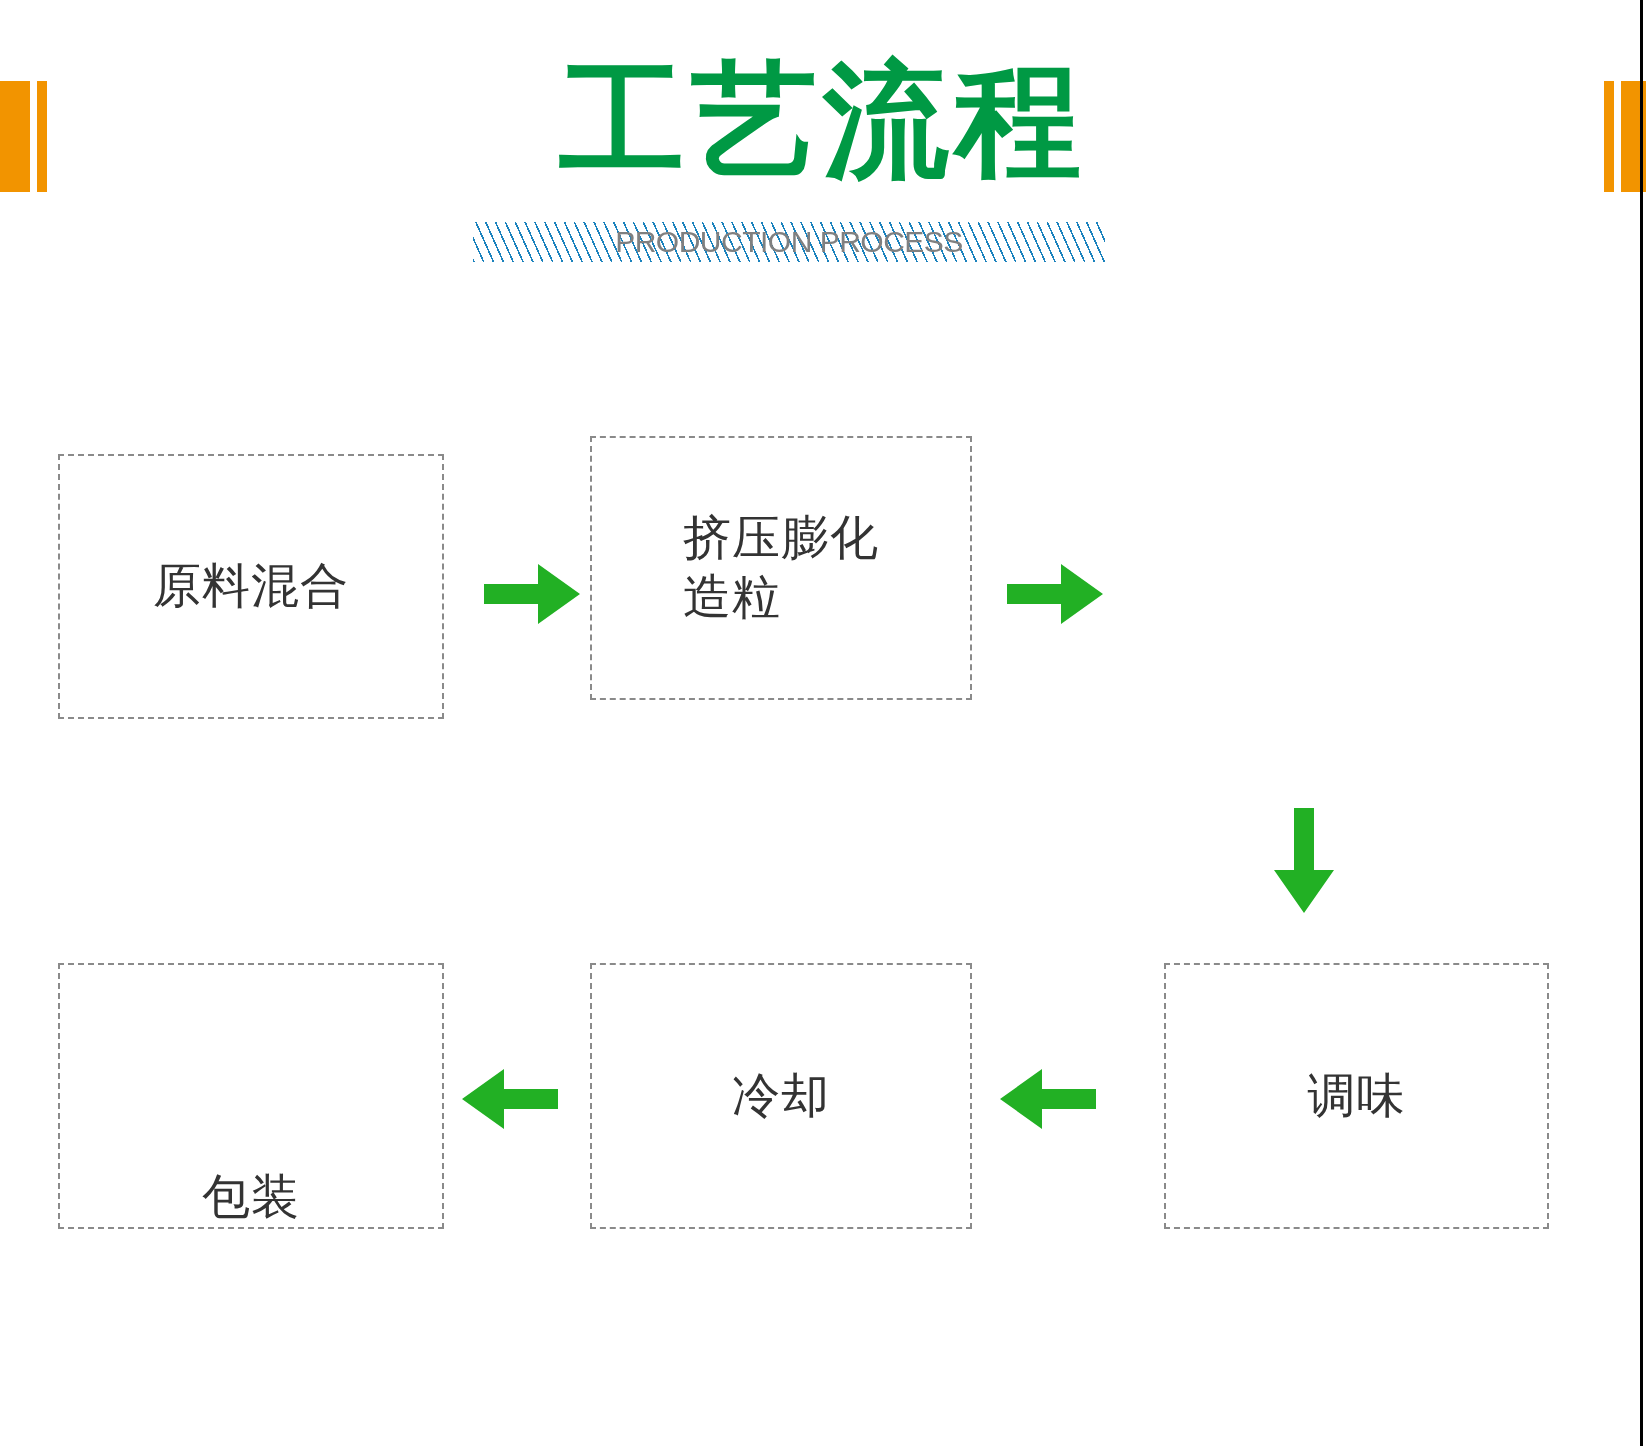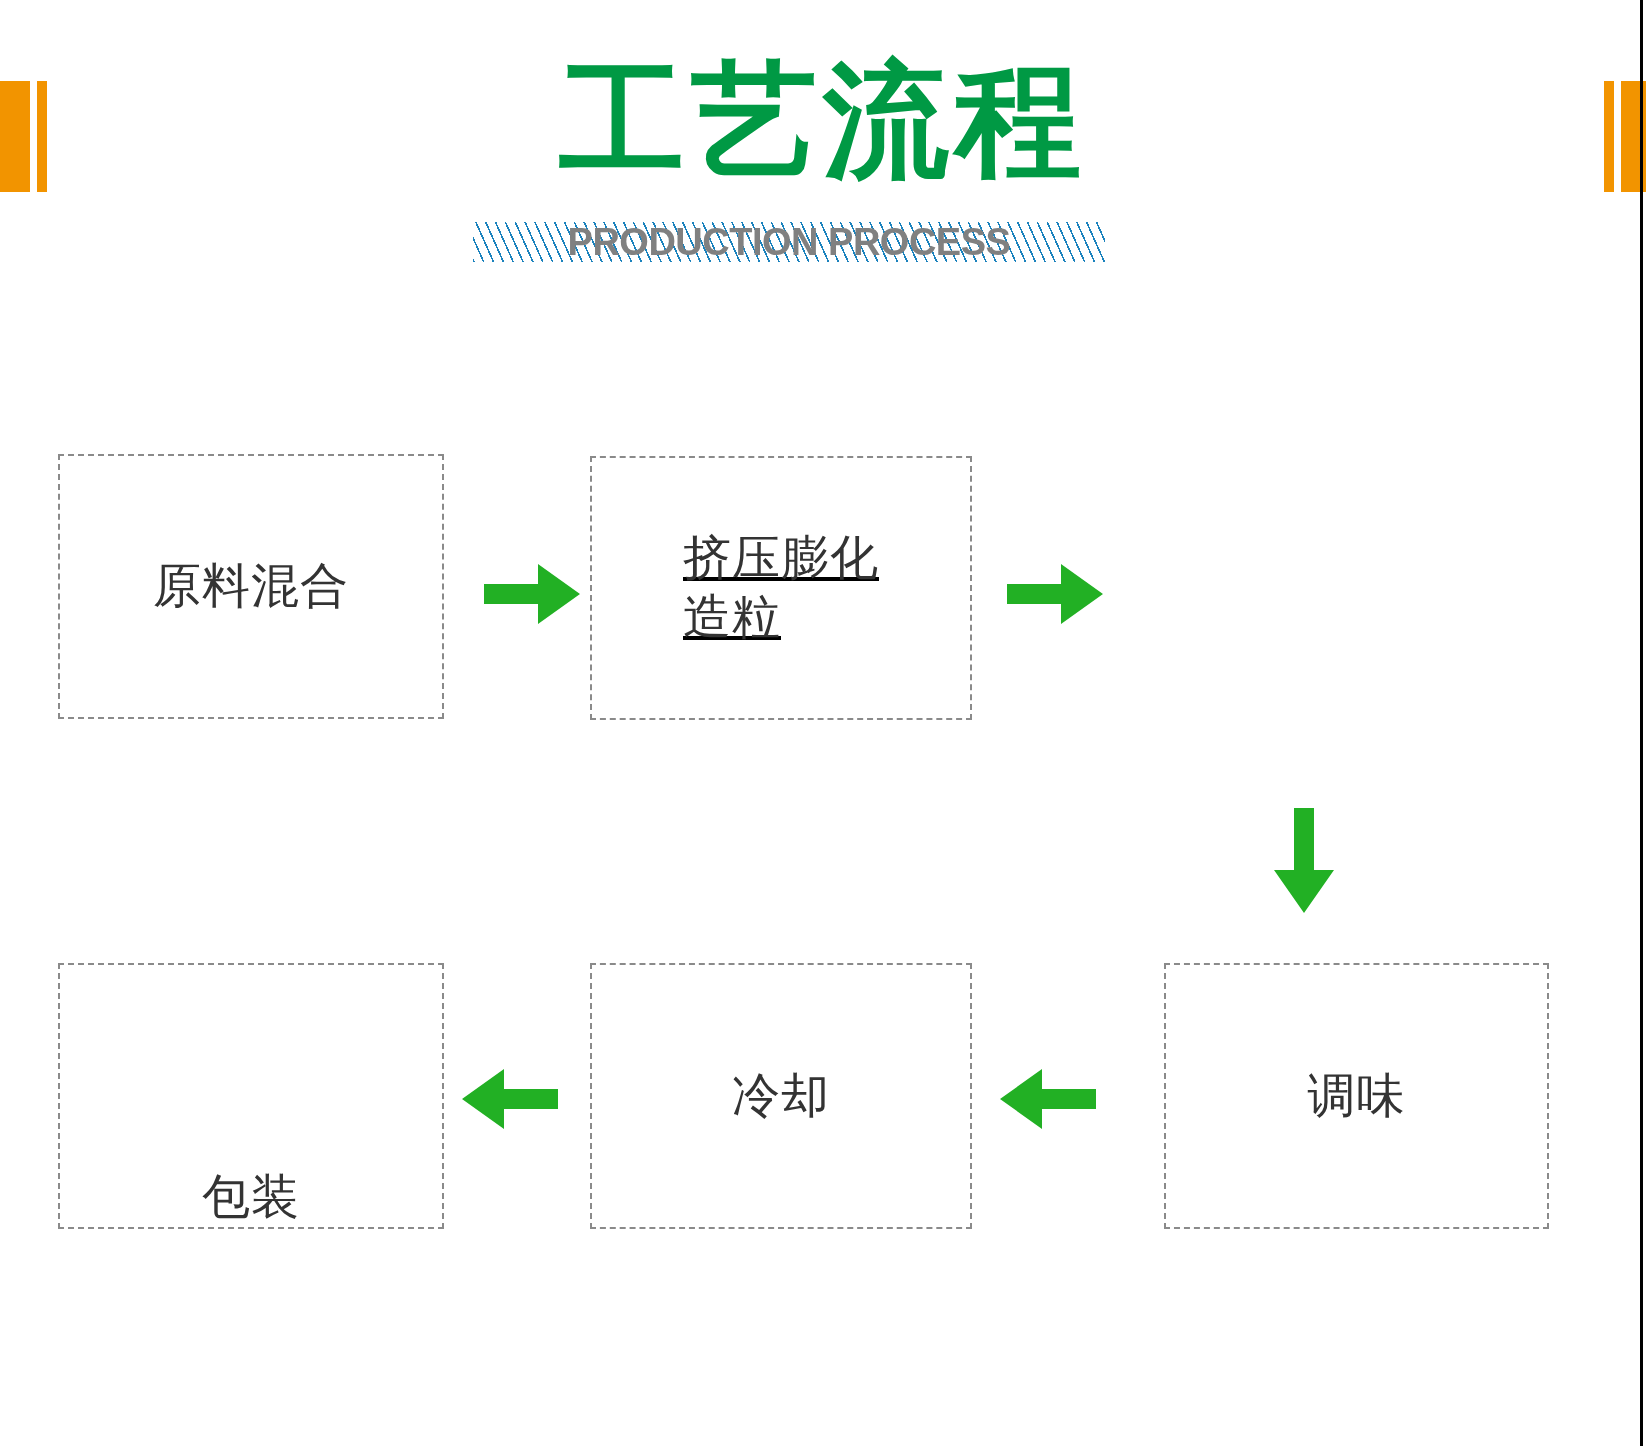--- a/index.html
+++ b/index.html
@@ -72,22 +72,22 @@
         rgba(255,255,255,0) 9px
     );
   }
   .subtitle-text {
     position: absolute;
     left: 0;
     top: 2px;
     width: 632px;
     text-align: center;
     color: #808080;
-    font-size: 38px;
-    font-weight: 700;
+    font-size: 30px;
+    font-weight: 400;
     letter-spacing: -0.5px;
     line-height: 36px;
     white-space: nowrap;
   }
 
   
   .flow-box {
     position: absolute;
     box-sizing: border-box;
     border: 2px dashed #8a8a8a;
@@ -102,21 +102,21 @@
     font-weight: 400;
     line-height: 1.22;
     letter-spacing: 1px;
     text-align: left;
     white-space: pre-line;
   }
   .flow-label.centered { text-align: center; }
 
   
   #box-mix      { left: 58px;   top: 454px; width: 386px; height: 265px; }
-  #box-extrude  { left: 590px;  top: 456px; width: 382px; height: 264px; text-decoration: underline; }
+  #box-extrude  { left: 590px;  top: 436px; width: 382px; height: 264px; }
   #box-dry      { left: 1107px; top: 456px; width: 385px; height: 264px; }
   
   #box-package  { left: 58px;   top: 963px; width: 386px; height: 266px; align-items: flex-end; }
   #box-cool     { left: 590px;  top: 963px; width: 382px; height: 266px; align-items: center; }
   #box-flavor   { left: 1164px; top: 963px; width: 385px; height: 266px; }
 
   
   .arrow {
     position: absolute;
     display: block;

